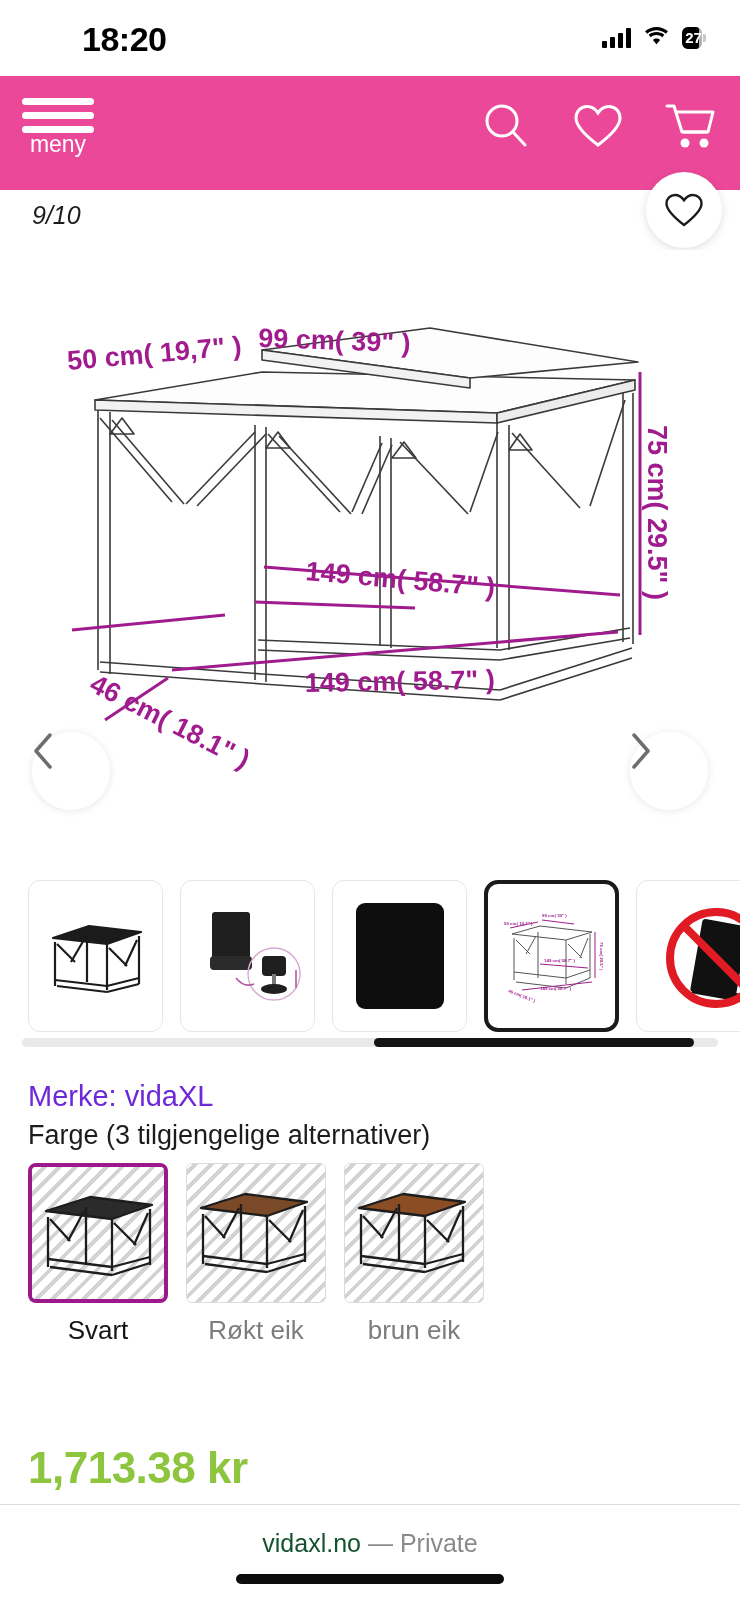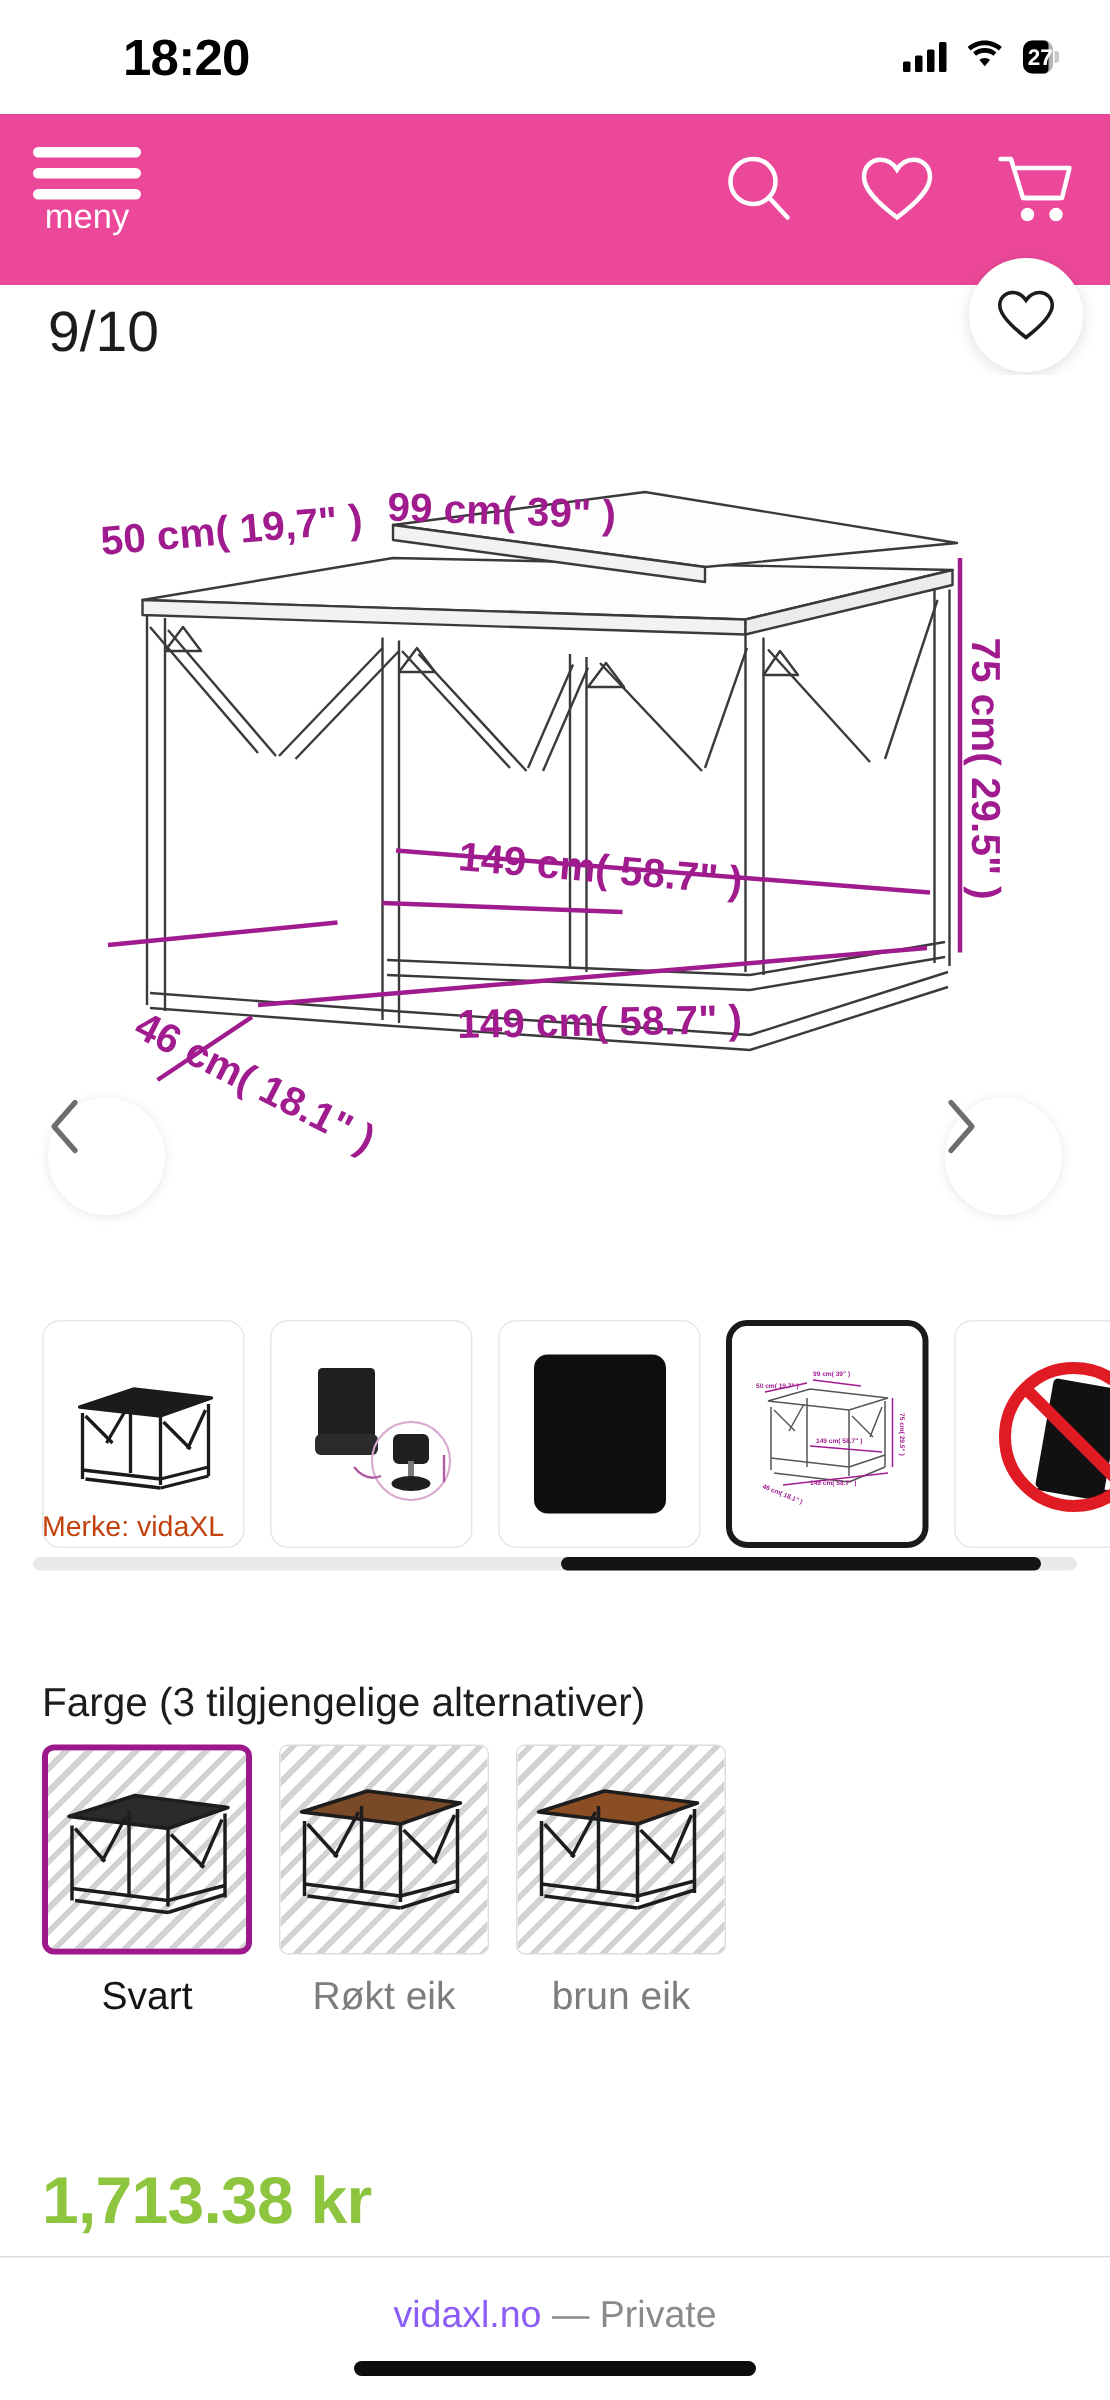--- a/index.html
+++ b/index.html
@@ -47,21 +47,21 @@
   .menu-btn .menu-label { margin-top:6px; font-size:23px; color:#fff; line-height:1; }
 
   .logo { position:absolute; left:108px; top:28px; height:58px; display:flex; align-items:center; }
   .logo svg { display:block; }
 
   .header-icons { position:absolute; right:22px; top:22px; display:flex; align-items:center; gap:36px; }
   .header-icons .hicon { width:56px; height:56px; display:flex; align-items:center; justify-content:center; }
 
   
   .counter-row { position:absolute; top:190px; left:0; width:740px; height:62px; }
-  .counter { position:absolute; left:32px; top:11px; font-size:38px; color:#1c1c1c; }
+  .counter { position:absolute; left:32px; top:11px; font-size:25px; color:#1c1c1c;font-style:italic; }
   .wish-fab {
     position:absolute; right:18px; top:-18px; width:76px; height:76px; border-radius:50%;
     background:#fff; box-shadow:0 2px 10px rgba(0,0,0,.13);
     display:flex; align-items:center; justify-content:center;
   }
 
   
   .hero { position:absolute; top:250px; left:0; width:740px; height:610px; background:#fff; overflow:hidden; }
   .hero svg { position:absolute; left:0; top:0; }
   .nav-arrow {
@@ -80,21 +80,21 @@
     border:1px solid #e6e6e6; border-radius:12px; background:#fff;
     display:flex; align-items:center; justify-content:center; overflow:hidden;
   }
   .thumb.selected { border:4px solid #1a1a1a; border-radius:14px; }
   .thumb svg { display:block; }
 
   .scrollbar { position:absolute; top:1038px; left:22px; width:696px; height:9px; background:#e9e9e9; border-radius:5px; }
   .scrollbar .knob { position:absolute; left:352px; top:0; width:320px; height:9px; background:#141414; border-radius:5px; }
 
   
-  .brand { position:absolute; top:1008px; left:28px; font-size:19px; color:#c2410c; }
+  .brand { position:absolute; top:1080px; left:28px; font-size:29px; color:#6d28d9; }
 
   
   .color-title { position:absolute; top:1120px; left:28px; font-size:27px; color:#1c1c1c; }
   .swatches { position:absolute; top:1163px; left:28px; width:690px; height:190px; }
   .swatch-wrap { position:absolute; top:0; width:140px; }
   .swatch {
     width:140px; height:140px; border-radius:6px; overflow:hidden; position:relative;
     border:1px solid #dcdcdc; background:#fff;
   }
   .swatch.selected { border:4px solid #9c198b; border-radius:8px; }
@@ -107,21 +107,21 @@
   .swatch-label { margin-top:12px; text-align:center; font-size:26px; }
   .swatch-label.active { color:#141414; }
   .swatch-label.muted { color:#7d7d7d; }
 
   
   .price { position:absolute; top:1443px; left:28px; font-size:44px; font-weight:700; color:#8ec53f; letter-spacing:-0.5px; }
 
   
   .safaribar { position:absolute; bottom:0; left:0; width:740px; height:96px; background:#fff; border-top:1px solid #dcdcdc; }
   .safari-url { position:absolute; top:24px; width:100%; text-align:center; font-size:25px; }
-  .safari-url .host { color:#8b5cf6; }
+  .safari-url .host { color:#14532d; }
   .safari-url .sep { color:#8a8a8a; }
   .safari-url .mode { color:#8a8a8a; }
   .home-indicator { position:absolute; bottom:16px; left:50%; transform:translateX(-50%); width:268px; height:10px; background:#0d0d0d; border-radius:6px; }
 </style>
 </head>
 <body>
 
 <div id="screen">
 
   <div class="statusbar">

